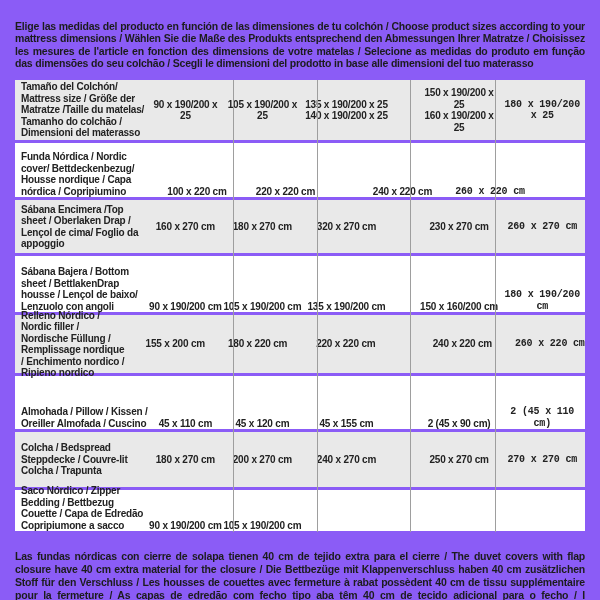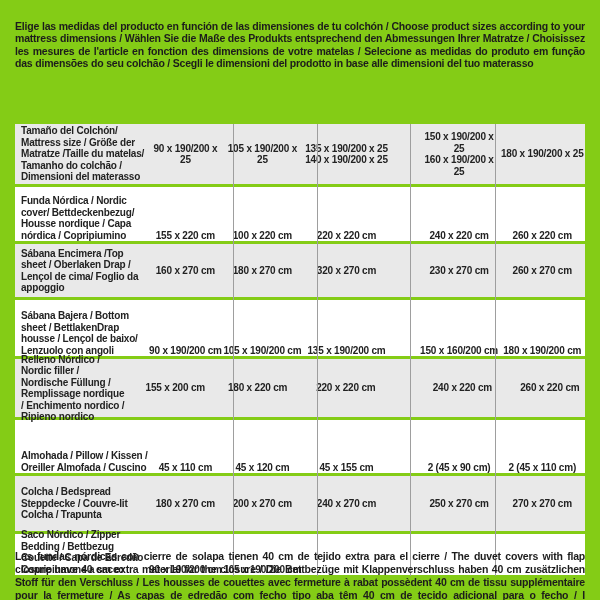--- a/index.html
+++ b/index.html
@@ -1,43 +1,43 @@
 <!DOCTYPE html>
 <html><head>
 <meta charset="utf-8">
 <style>
   html,body{margin:0;padding:0;background:#fff;}
   .page{
-    position:relative;width:600px;height:600px;background:#84cc16;overflow:hidden;
+    position:relative;width:600px;height:600px;background:#8b5cf6;overflow:hidden;
     font-family:"Liberation Sans",sans-serif;font-weight:bold;color:#222222;
     letter-spacing:-0.2px;
   }
   .intro{
     position:absolute;top:9px;left:15px;width:570px;
     font-size:10.5px;line-height:12.5px;text-align:justify;color:#1c1c1c;
   }
   .sizetable{
-    position:absolute;top:80px;left:15px;width:570px;height:452px;margin-top:44px;
+    position:absolute;top:80px;left:15px;width:570px;height:452px;
   }
   .row{display:flex;margin-bottom:3px;}
   .row.gray{background:#e9e9e9;}
   .row.white{background:#ffffff;align-items:flex-end;}
   .cell{
     display:flex;align-items:center;font-size:10px;line-height:11.5px;
     white-space:pre-line;
   }
   .cell.label{
     width:140px;padding-left:6px;box-sizing:border-box;text-align:left;
   }
   .cell.val{justify-content:center;text-align:center;}
   .c1{width:78px;}
   .c2{width:84px;}
   .c3{width:93px;}
   .c4{width:85px;padding-left:28px;}
-  .c5{width:90px;}
+  .c5{width:90px;font-family:Liberation Mono, monospace;}
   .vline{
     position:absolute;top:0;bottom:0;width:1px;background:#9e9e9e;
   }
   .vl1{left:218px;}
   .vl2{left:302px;}
   .vl3{left:395px;}
   .vl4{left:480px;}
   .note{
     position:absolute;top:539px;left:15px;width:570px;
     font-size:10.5px;line-height:13px;text-align:justify;color:#1c1c1c;
@@ -61,21 +61,20 @@
       <div class="cell val c2">105 x 190/200 x 25</div>
       <div class="cell val c3">135 x 190/200 x 25
 140 x 190/200 x 25</div>
       <div class="cell val c4">150 x 190/200 x 25
 160 x 190/200 x 25</div>
       <div class="cell val c5">180 x 190/200 x 25</div>
     </div>
 
     <div class="row white r2">
       <div class="cell label">Funda Nórdica /  Nordic cover/ Bettdeckenbezug/ Housse nordique  / Capa nórdica / Copripiumino</div>
-      <div class="cell val c1">155 x 220 cm</div>
       <div class="cell val c2">100 x 220 cm</div>
       <div class="cell val c3">220 x 220 cm</div>
       <div class="cell val c4">240 x 220 cm</div>
       <div class="cell val c5">260 x 220 cm</div>
     </div>
 
     <div class="row gray r3">
       <div class="cell label">Sábana Encimera /Top sheet / Oberlaken Drap / Lençol de cima/ Foglio da appoggio</div>
       <div class="cell val c1">160 x 270 cm</div>
       <div class="cell val c2">180 x 270 cm</div>

